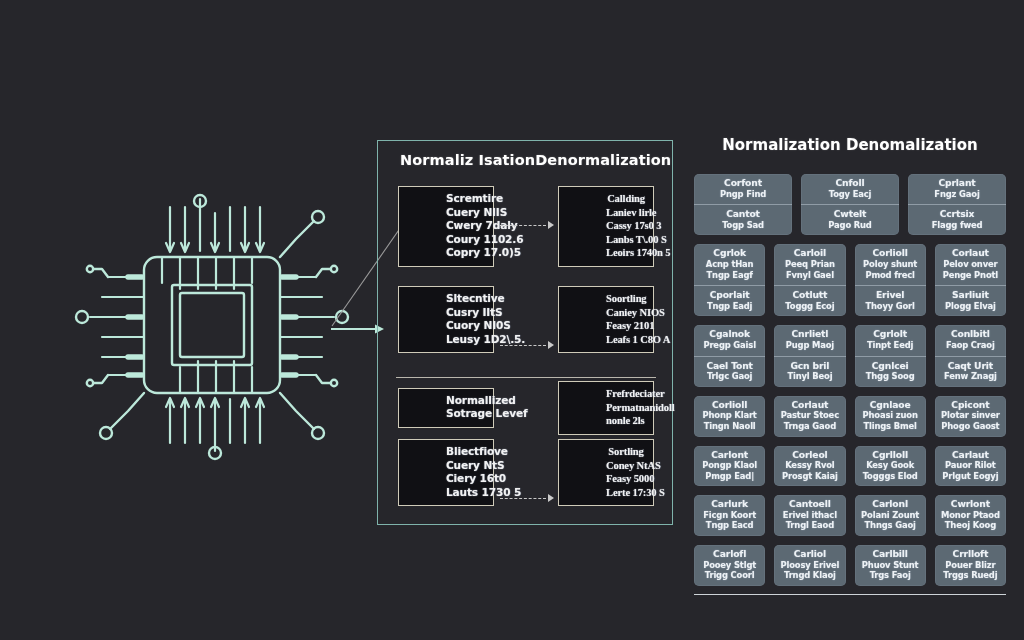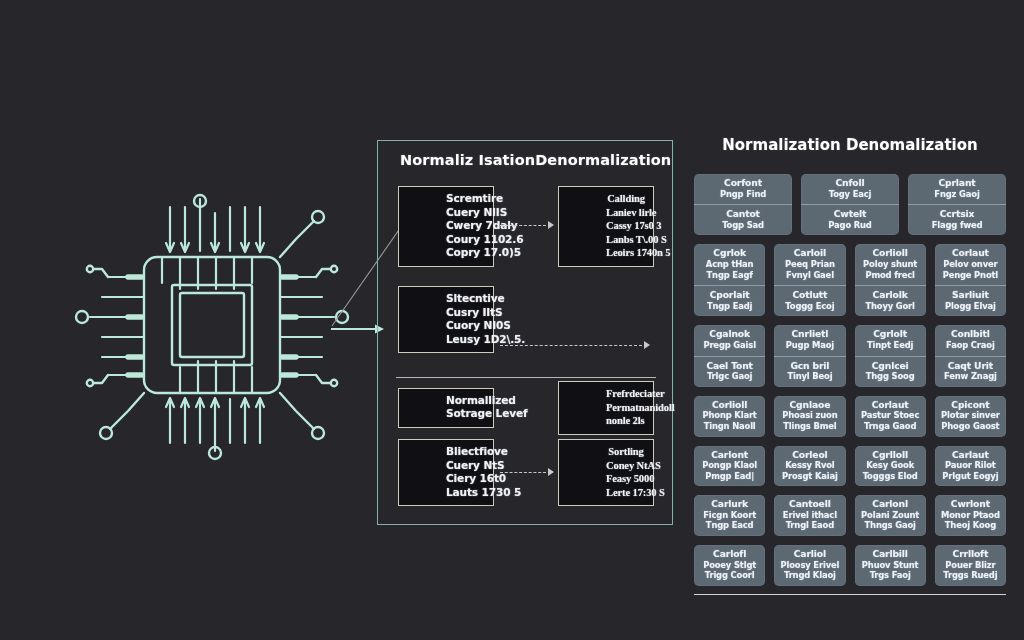--- a/index.html
+++ b/index.html
@@ -66,21 +66,21 @@
   .flow-row {
     position: absolute;
     left: 20px;
     width: 256px;
     display: flex;
     align-items: center;
   }
   #flow-row-1 { top: 45px; }
   #flow-row-2 { top: 145px; align-items: flex-end; }
   #flow-row-3 { top: 240px; }
-  #flow-row-4 { top: 298px; }
+  #flow-row-4 { top: 298px; align-items: flex-end; }
 
   .flow-box {
     border: 1.4px solid #cfcbb9;
     background: #101014;
     padding: 5px 7px 6px 7px;
     min-height: 28px;
   }
   .flow-box.src { width: 96px; }
   .flow-box.dst { width: 96px; }
 
@@ -368,20 +368,26 @@
       <div class="flow-box src">
         <span class="flow-line l1">Sltecntive</span>
         <span class="flow-line l2">Cusry IItS</span>
         <span class="flow-line l3">Cuory NI0S</span>
         <span class="flow-line l4">Leusy 1D2\.5.</span>
       </div>
       <div class="flow-arrow">
         <div class="dash"></div>
           <div class="head"></div>
       </div>
+      <div class="flow-box dst">
+        <span class="flow-line l1">Soortling</span>
+        <span class="flow-line l2">Caniey NIOS</span>
+        <span class="flow-line l3">Feasy 2101</span>
+        <span class="flow-line l4">Leafs 1 C8O A</span>
+      </div>
     </div>
 
     <div class="flow-row" id="flow-row-3">
       <div class="flow-box src">
         <span class="flow-line l1">Normallized</span>
         <span class="flow-line l2">Sotrage Levef</span>
       </div>
       <div class="flow-arrow hidden">
         
       </div>
@@ -471,21 +477,21 @@
               <span class="card-line l2">Toggg Ecoj</span>
             </div>
           </div>
           <div class="card">
             <div class="card-cell">
               <span class="card-line l1">Corlioll</span>
               <span class="card-line l2">Poloy shunt</span>
               <span class="card-line l3">Pmod frecl</span>
             </div>
             <div class="card-cell">
-              <span class="card-line l1">Carlolk</span>
+              <span class="card-line l1">Erivel</span>
               <span class="card-line l2">Thoyy Gorl</span>
             </div>
           </div>
           <div class="card">
             <div class="card-cell">
               <span class="card-line l1">Corlaut</span>
               <span class="card-line l2">Pelov onver</span>
               <span class="card-line l3">Penge Pnotl</span>
             </div>
             <div class="card-cell">
@@ -539,34 +545,34 @@
         <div class="grid-row">
           <div class="card">
             <div class="card-cell">
               <span class="card-line l1">Corlioll</span>
               <span class="card-line l2">Phonp Klart</span>
               <span class="card-line l3">Tingn Naoll</span>
             </div>
           </div>
           <div class="card">
             <div class="card-cell">
+              <span class="card-line l1">Corlaut</span>
+              <span class="card-line l2">Pastur Stoec</span>
+              <span class="card-line l3">Trnga Gaod</span>
+            </div>
+          </div>
+          <div class="card">
+            <div class="card-cell">
               <span class="card-line l1">Cgnlaoe</span>
               <span class="card-line l2">Phoasi zuon</span>
               <span class="card-line l3">Tlings Bmel</span>
             </div>
           </div>
           <div class="card">
             <div class="card-cell">
-              <span class="card-line l1">Corlaut</span>
-              <span class="card-line l2">Pastur Stoec</span>
-              <span class="card-line l3">Trnga Gaod</span>
-            </div>
-          </div>
-          <div class="card">
-            <div class="card-cell">
               <span class="card-line l1">Cpicont</span>
               <span class="card-line l2">Plotar sinver</span>
               <span class="card-line l3">Phogo Gaost</span>
             </div>
           </div>
         </div>
         <div class="grid-row">
           <div class="card">
             <div class="card-cell">
               <span class="card-line l1">Carlont</span>

